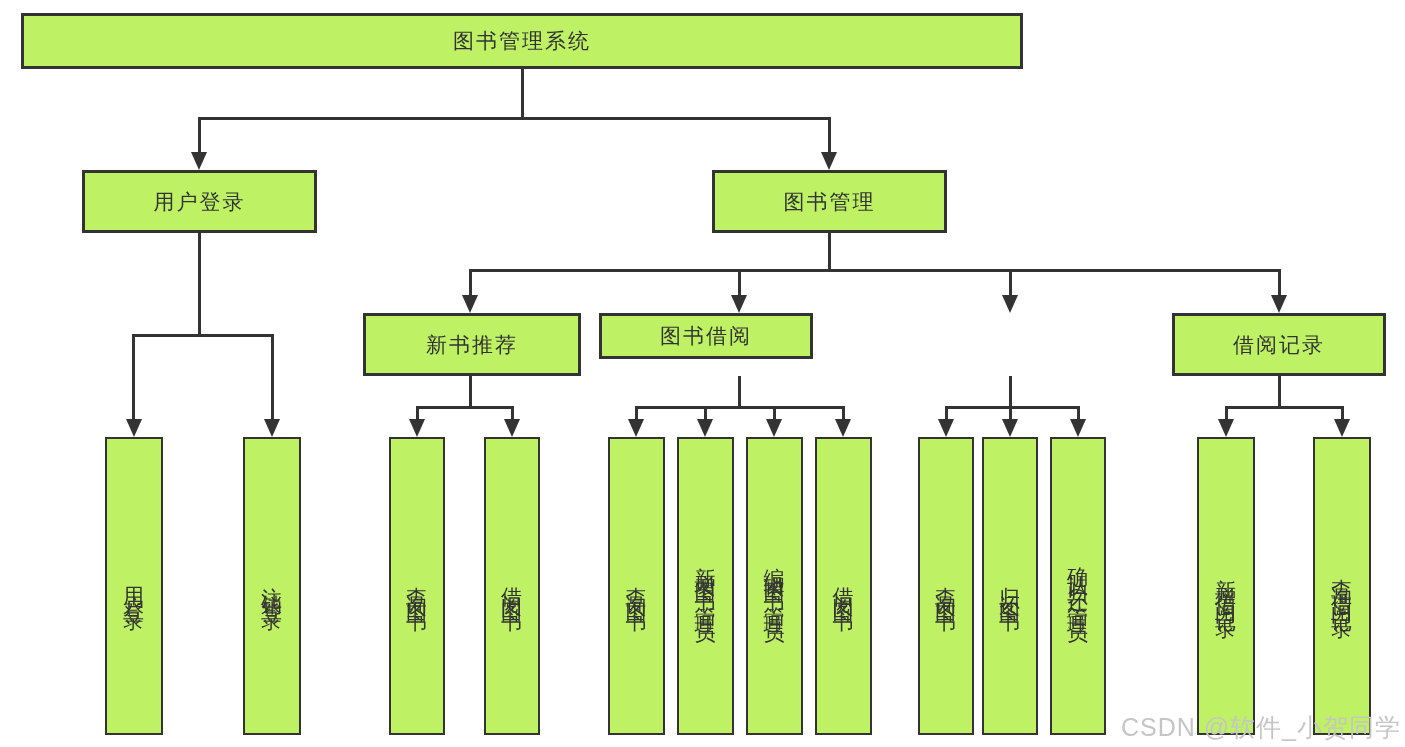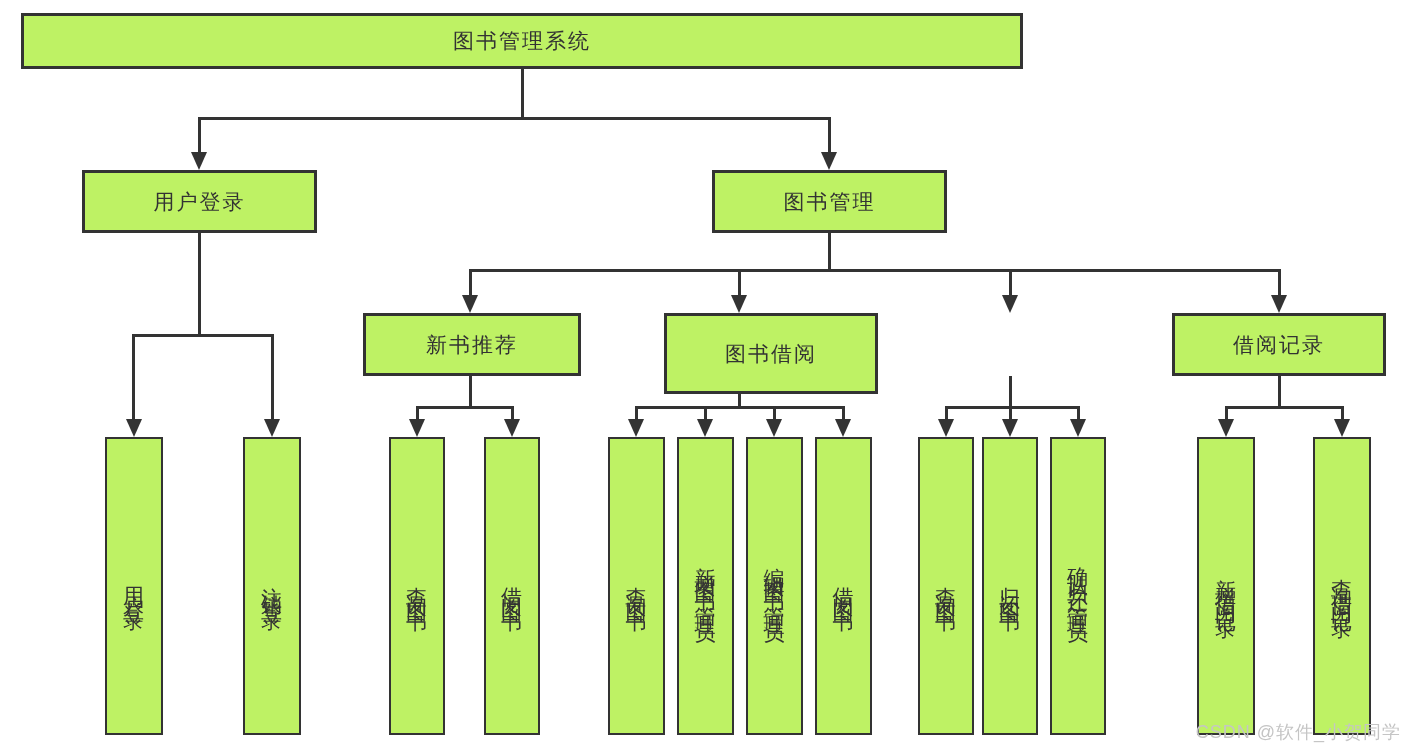--- a/index.html
+++ b/index.html
@@ -58,21 +58,21 @@
     border-left: 8px solid transparent;
     border-right: 8px solid transparent;
     border-top: 18px solid #333333;
     z-index: 1;
   }
   
   .watermark {
     position: absolute;
     right: 4px;
     bottom: 3px;
-    font-size: 18px;
+    font-size: 25px;
     color: #c5c5c5;
     letter-spacing: 1px;
     z-index: 5;
     white-space: nowrap;
   }
 </style>
 </head>
 <body>
 
 <div class="canvas">
@@ -84,21 +84,21 @@
   <div class="node h" style="left:82px; top:170px; width:235px; height:63px">
     <span>用户登录</span>
   </div>
   <div class="node h" style="left:712px; top:170px; width:235px; height:63px">
     <span>图书管理</span>
   </div>
 
   <div class="node h" style="left:363px; top:313px; width:218px; height:63px">
     <span>新书推荐</span>
   </div>
-  <div class="node h" style="left:664px; top:313px; width:214px; height:81px">
+  <div class="node h" style="left:599px; top:313px; width:214px; height:46px">
     <span>图书借阅</span>
   </div>
   <div class="node h" style="left:1172px; top:313px; width:214px; height:63px">
     <span>借阅记录</span>
   </div>
 
   <div class="node leaf" style="left:105px; top:437px; width:58px; height:298px">
     <span>用户登录</span>
   </div>
   <div class="node leaf" style="left:243px; top:437px; width:58px; height:298px">

